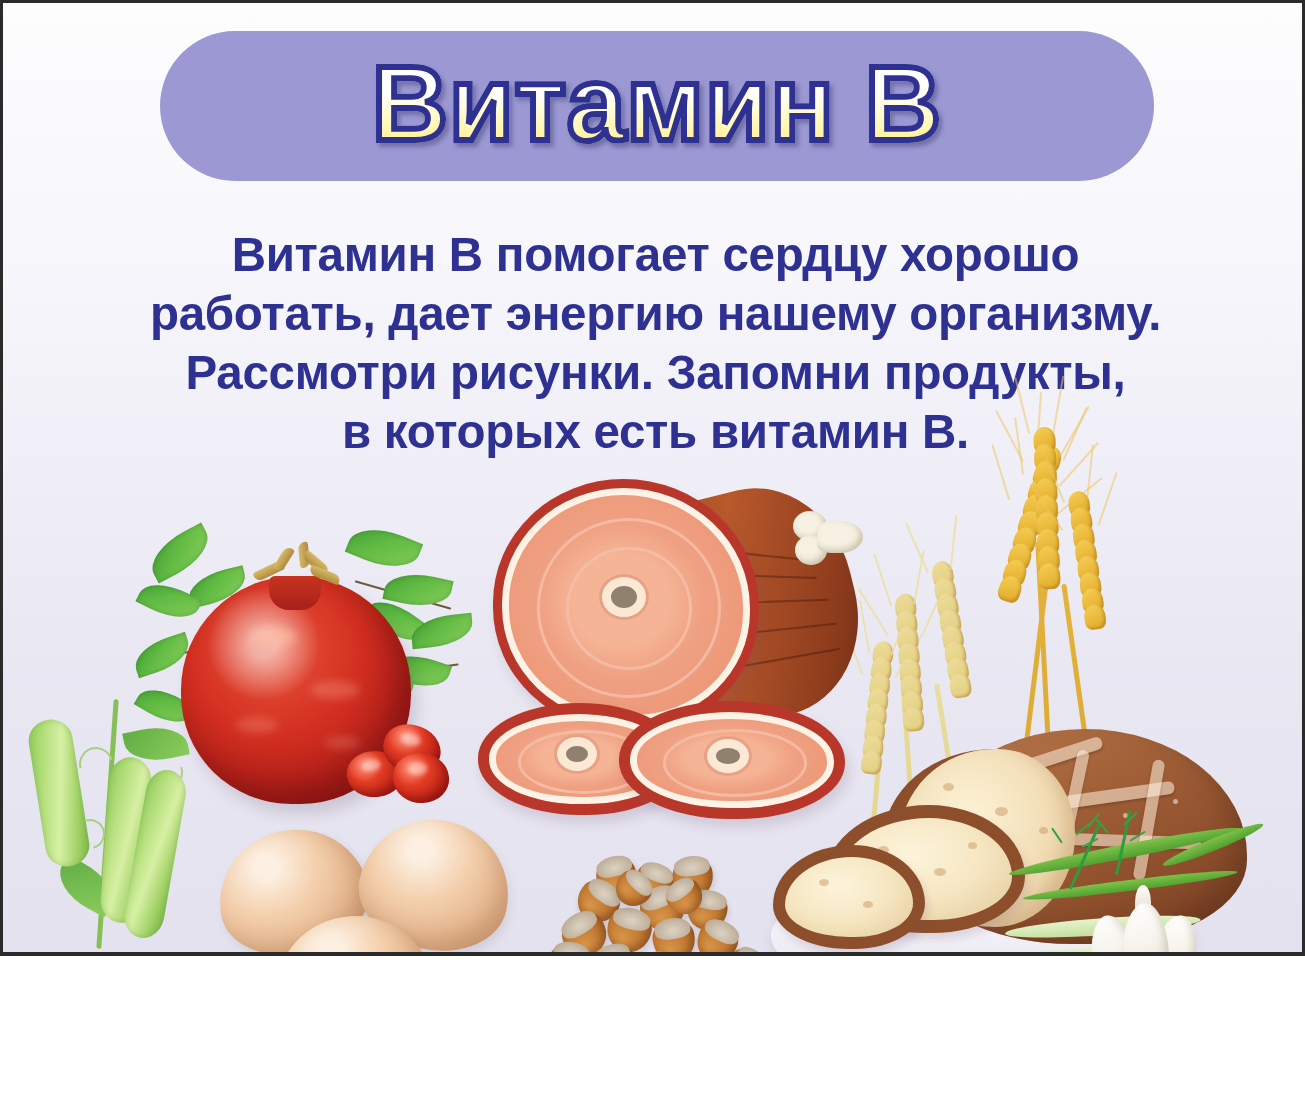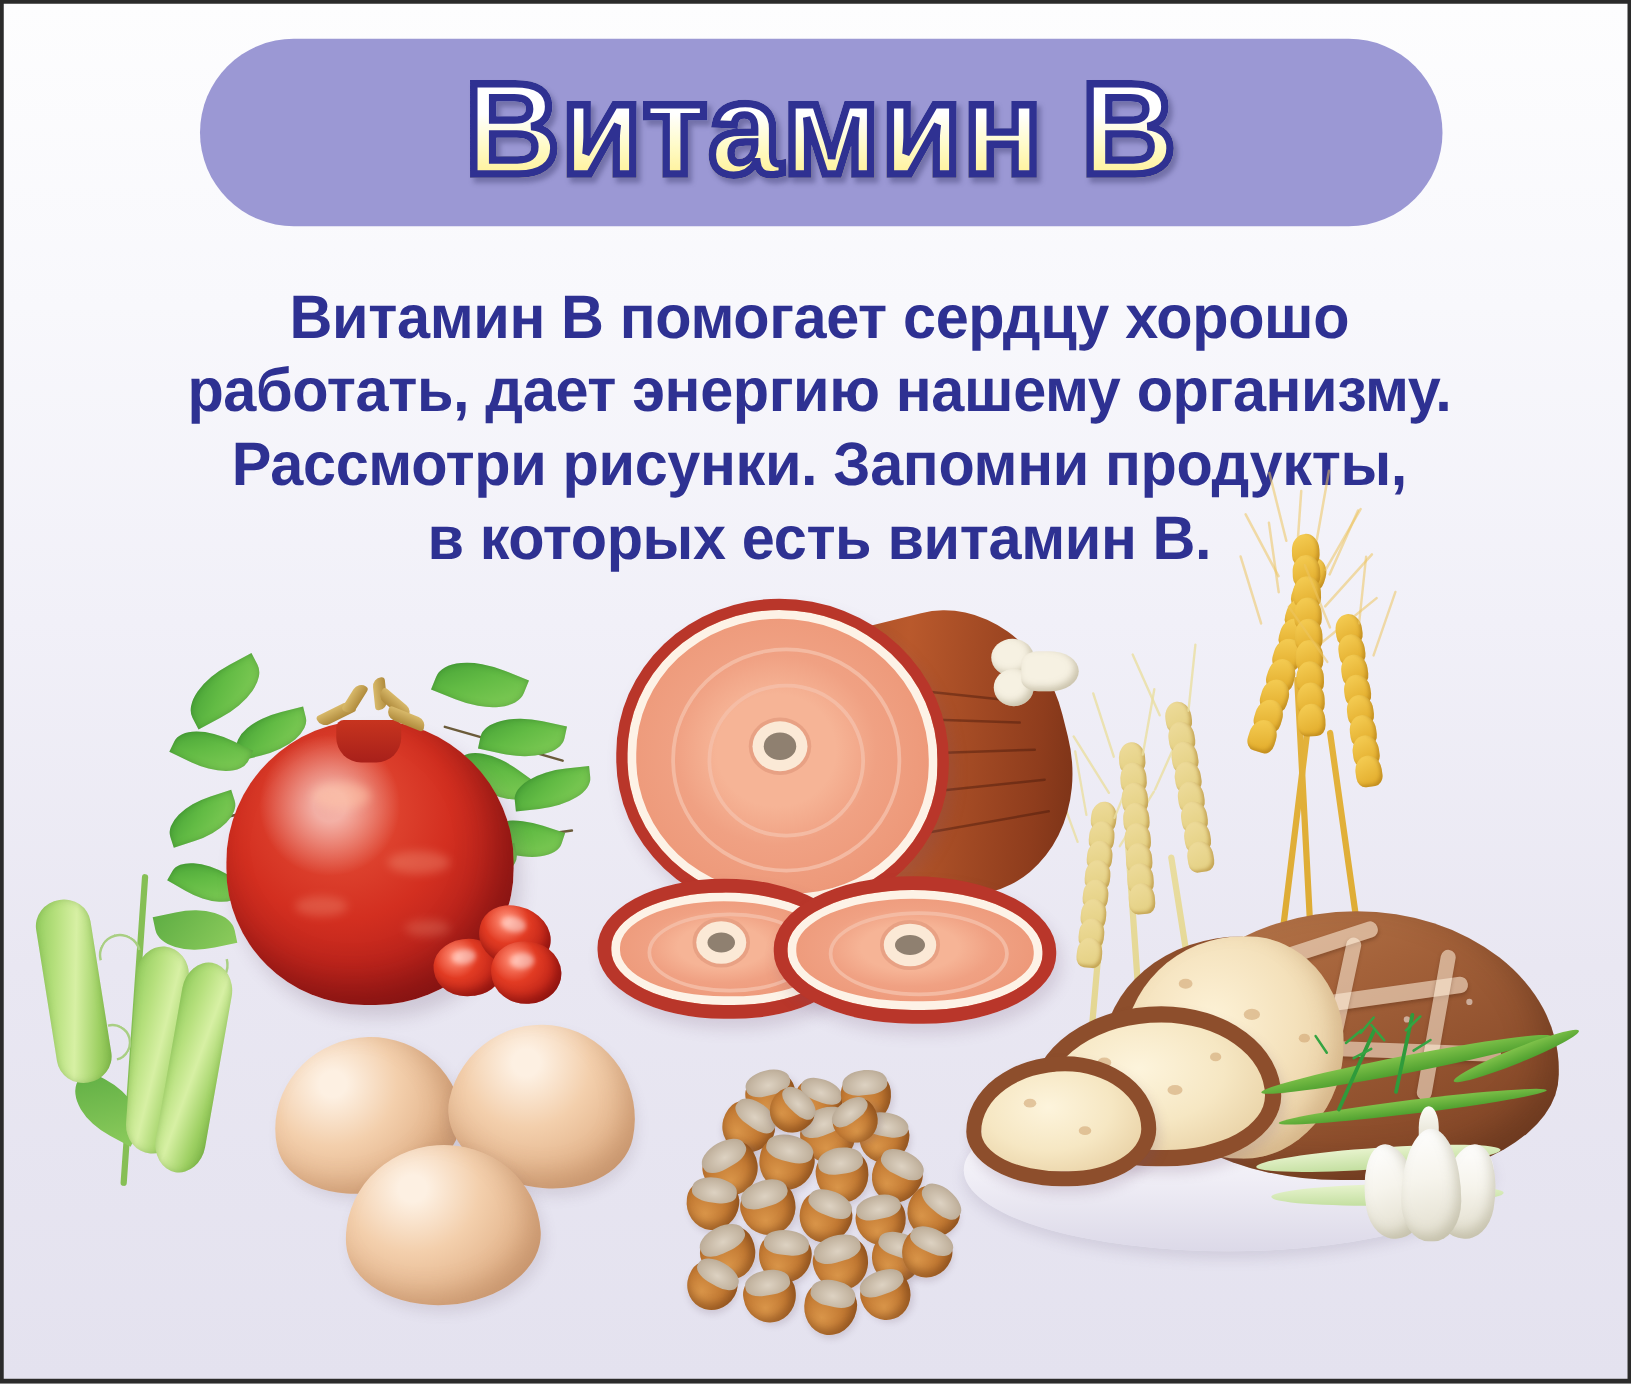--- a/index.html
+++ b/index.html
@@ -3,21 +3,21 @@
 <meta charset="utf-8">
 <title>Витамин В</title>
 <style>
   html,body{margin:0;padding:0;}
   body{
     width:1305px;height:1107px;overflow:hidden;
     font-family:"Liberation Sans","DejaVu Sans",sans-serif;
     background:#ffffff;
   }
   #poster{
-    position:relative;width:1305px;height:1107px;overflow:hidden;
+    position:relative;width:1305px;height:956px;overflow:hidden;
     background:linear-gradient(180deg,#fdfdfe 0%,#f8f8fc 22%,#f1f0f8 45%,#e9e7f2 70%,#e4e2ef 100%);
     box-sizing:border-box;
     border-left:3px solid #2b2b2b;
     border-right:3px solid #2b2b2b;
     border-top:3px solid #2b2b2b;
     border-bottom:4px solid #2b2b2b;
   }
 
   
   #banner{

